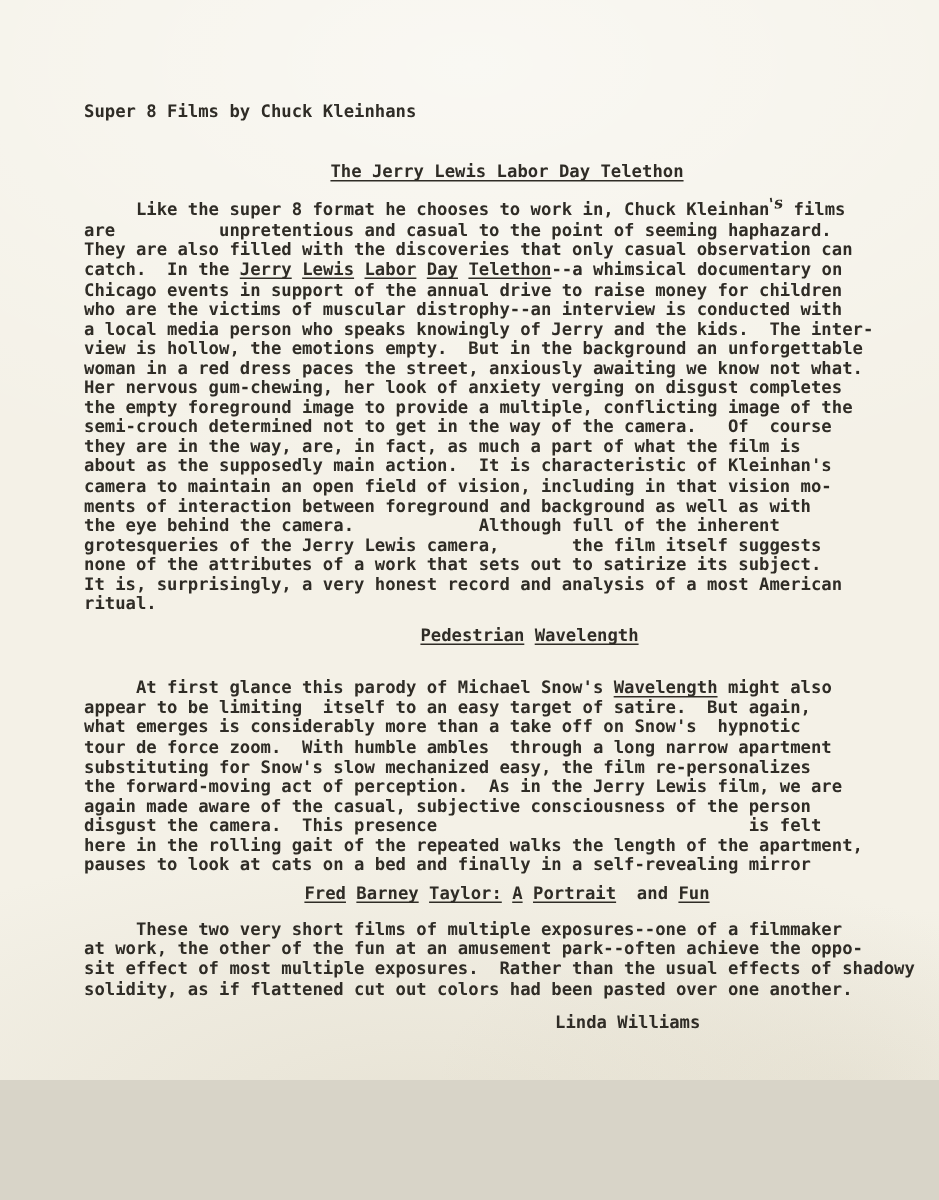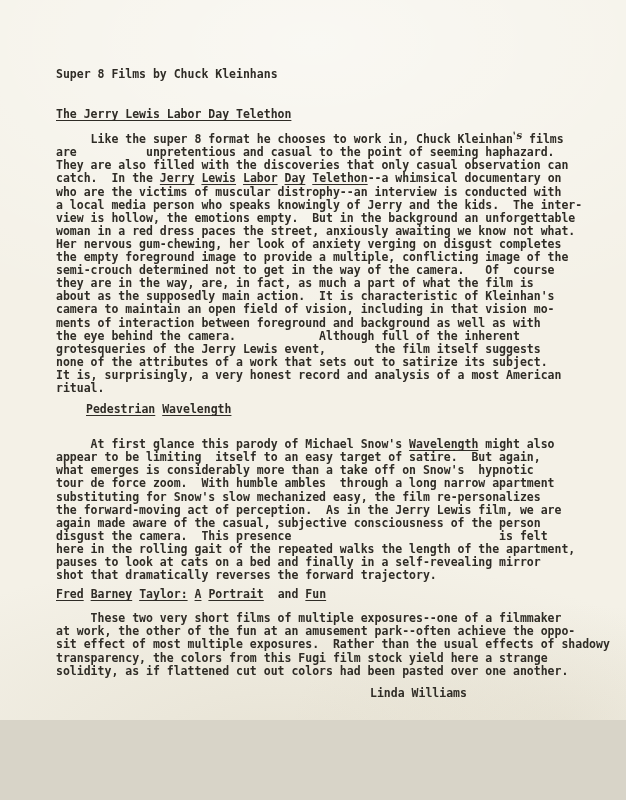--- a/index.html
+++ b/index.html
@@ -29,20 +29,21 @@
   .content{
     position:absolute;
     left:56px; top:0; right:6px;
   }
   .doc-title{
     margin-top:68px;
     white-space:pre;
   }
   .heading{
     white-space:pre;
+    text-align:center;
   }
   .para .line{
     white-space:pre;
   }
   .u{
     text-decoration:underline;
     text-underline-offset:2px;
     text-decoration-thickness:1px;
   }
   .ins{
@@ -71,60 +72,59 @@
   <div class="content">
     <div class="doc-title">Super 8 Films by Chuck Kleinhans</div>
     <div>
         <div class="sec1">
           <div class="heading"><span class="u">The Jerry Lewis Labor Day Telethon</span></div>
           <div class="para">
             <div class="line"><span>     Like the super 8 format he chooses to work in, Chuck Kleinhan</span><span class="ins">'s</span><span> films</span></div>
             <div class="line"><span>are          unpretentious and casual to the point of seeming haphazard.</span></div>
             <div class="line"><span>They are also filled with the discoveries that only casual observation can</span></div>
             <div class="line"><span>catch.  In the </span><span class="u">Jerry</span><span> </span><span class="u">Lewis</span><span> </span><span class="u">Labor</span><span> </span><span class="u">Day</span><span> </span><span class="u">Telethon</span><span>--a whimsical documentary on</span></div>
+            <div class="line"><span>Chicago events in support of the annual drive to raise money for children</span></div>
             <div class="line"><span>who are the victims of muscular distrophy--an interview is conducted with</span></div>
             <div class="line"><span>a local media person who speaks knowingly of Jerry and the kids.  The inter-</span></div>
             <div class="line"><span>view is hollow, the emotions empty.  But in the background an unforgettable</span></div>
             <div class="line"><span>woman in a red dress paces the street, anxiously awaiting we know not what.</span></div>
             <div class="line"><span>Her nervous gum-chewing, her look of anxiety verging on disgust completes</span></div>
             <div class="line"><span>the empty foreground image to provide a multiple, conflicting image of the</span></div>
             <div class="line"><span>semi-crouch determined not to get in the way of the camera.   Of  course</span></div>
             <div class="line"><span>they are in the way, are, in fact, as much a part of what the film is</span></div>
             <div class="line"><span>about as the supposedly main action.  It is characteristic of Kleinhan's</span></div>
             <div class="line"><span>camera to maintain an open field of vision, including in that vision mo-</span></div>
             <div class="line"><span>ments of interaction between foreground and background as well as with</span></div>
             <div class="line"><span>the eye behind the camera.            Although full of the inherent</span></div>
-            <div class="line"><span>grotesqueries of the Jerry Lewis event,       the film itself suggests</span></div>
+            <div class="line"><span>grotesqueries of the Jerry Lewis camera,       the film itself suggests</span></div>
             <div class="line"><span>none of the attributes of a work that sets out to satirize its subject.</span></div>
             <div class="line"><span>It is, surprisingly, a very honest record and analysis of a most American</span></div>
             <div class="line"><span>ritual.</span></div>
           </div>
         </div>
         <div class="sec2">
           <div class="heading"><span class="u">Pedestrian</span><span> </span><span class="u">Wavelength</span></div>
           <div class="para">
             <div class="line"><span>     At first glance this parody of Michael Snow's </span><span class="u">Wavelength</span><span> might also</span></div>
             <div class="line"><span>appear to be limiting  itself to an easy target of satire.  But again,</span></div>
             <div class="line"><span>what emerges is considerably more than a take off on Snow's  hypnotic</span></div>
             <div class="line"><span>tour de force zoom.  With humble ambles  through a long narrow apartment</span></div>
             <div class="line"><span>substituting for Snow's slow mechanized easy, the film re-personalizes</span></div>
             <div class="line"><span>the forward-moving act of perception.  As in the Jerry Lewis film, we are</span></div>
             <div class="line"><span>again made aware of the casual, subjective consciousness of the person</span></div>
             <div class="line"><span>disgust the camera.  This presence                              is felt</span></div>
             <div class="line"><span>here in the rolling gait of the repeated walks the length of the apartment,</span></div>
             <div class="line"><span>pauses to look at cats on a bed and finally in a self-revealing mirror</span></div>
-            <div class="line"><span>shot that dramatically reverses the forward trajectory.</span></div>
           </div>
         </div>
         <div class="sec3">
           <div class="heading"><span class="u">Fred</span><span> </span><span class="u">Barney</span><span> </span><span class="u">Taylor:</span><span> </span><span class="u">A</span><span> </span><span class="u">Portrait</span><span>  and </span><span class="u">Fun</span></div>
           <div class="para">
             <div class="line"><span>     These two very short films of multiple exposures--one of a filmmaker</span></div>
             <div class="line"><span>at work, the other of the fun at an amusement park--often achieve the oppo-</span></div>
             <div class="line"><span>sit effect of most multiple exposures.  Rather than the usual effects of shadowy</span></div>
-            <div class="line"><span>transparency, the colors from this Fugi film stock yield here a strange</span></div>
             <div class="line"><span>solidity, as if flattened cut out colors had been pasted over one another.</span></div>
           </div>
         </div>
       </div>
     <div class="signature">Linda Williams</div>
   </div>
 </div>
 
 </body></html>

